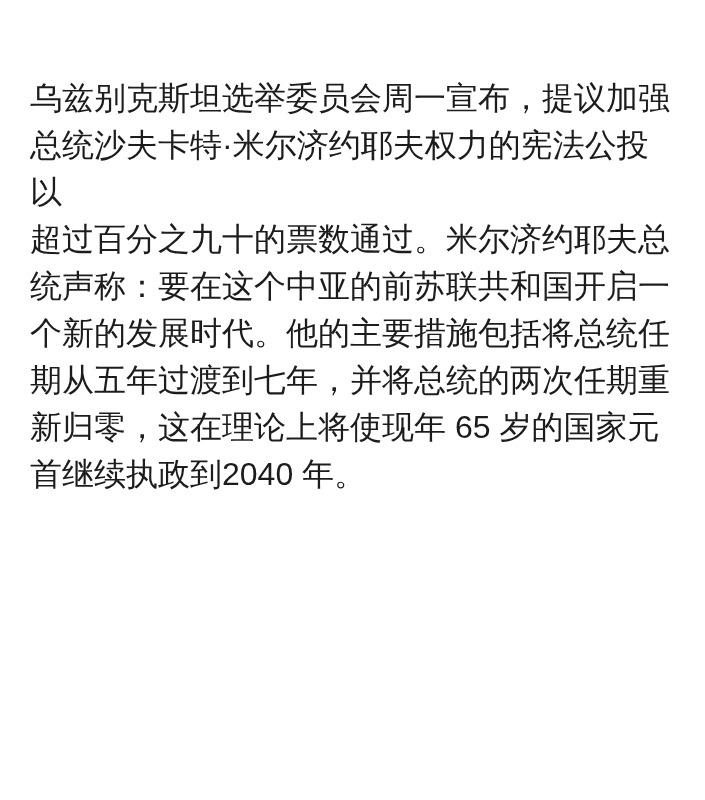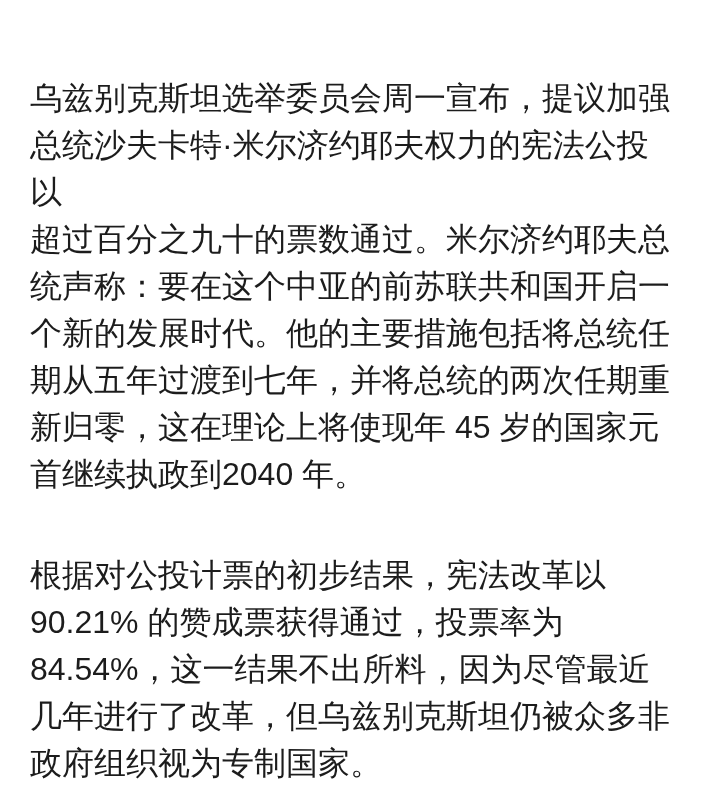--- a/index.html
+++ b/index.html
@@ -36,21 +36,16 @@
 <body>
 
 <main class="article">
   <article>
     <p>乌兹别克斯坦选举委员会周一宣布，提议加强
 总统沙夫卡特·米尔济约耶夫权力的宪法公投以
 超过百分之九十的票数通过。米尔济约耶夫总
 统声称：要在这个中亚的前苏联共和国开启一
 个新的发展时代。他的主要措施包括将总统任
 期从五年过渡到七年，并将总统的两次任期重
-新归零，这在理论上将使现年 45 岁的国家元
+新归零，这在理论上将使现年 65 岁的国家元
 首继续执政到2040 年。</p>
-    <p>根据对公投计票的初步结果，宪法改革以
-90.21% 的赞成票获得通过，投票率为
-84.54%，这一结果不出所料，因为尽管最近
-几年进行了改革，但乌兹别克斯坦仍被众多非
-政府组织视为专制国家。</p>
   </article>
 </main>
 
 </body></html>

